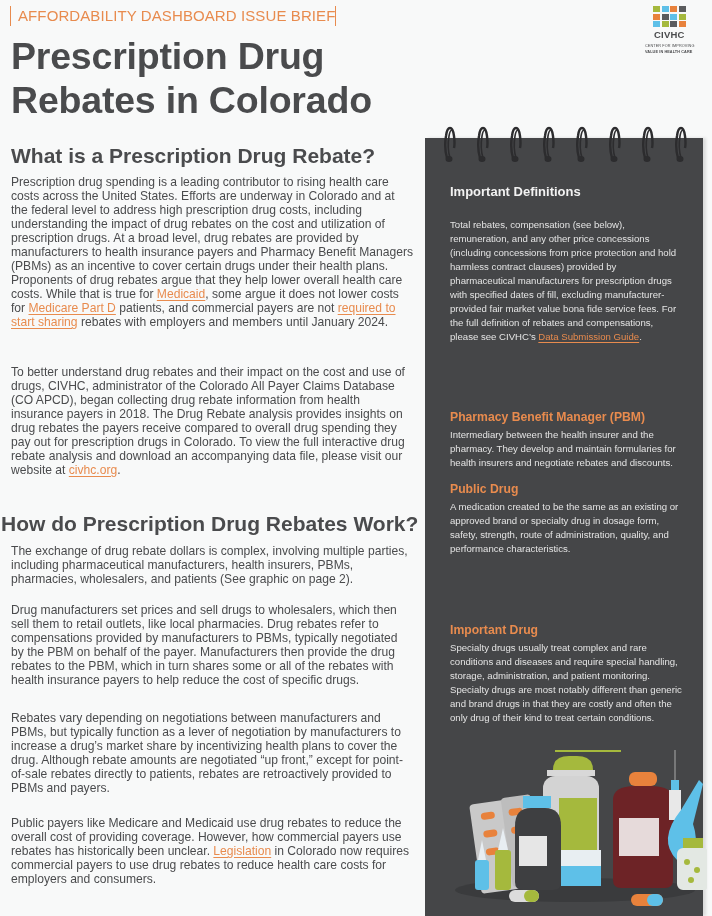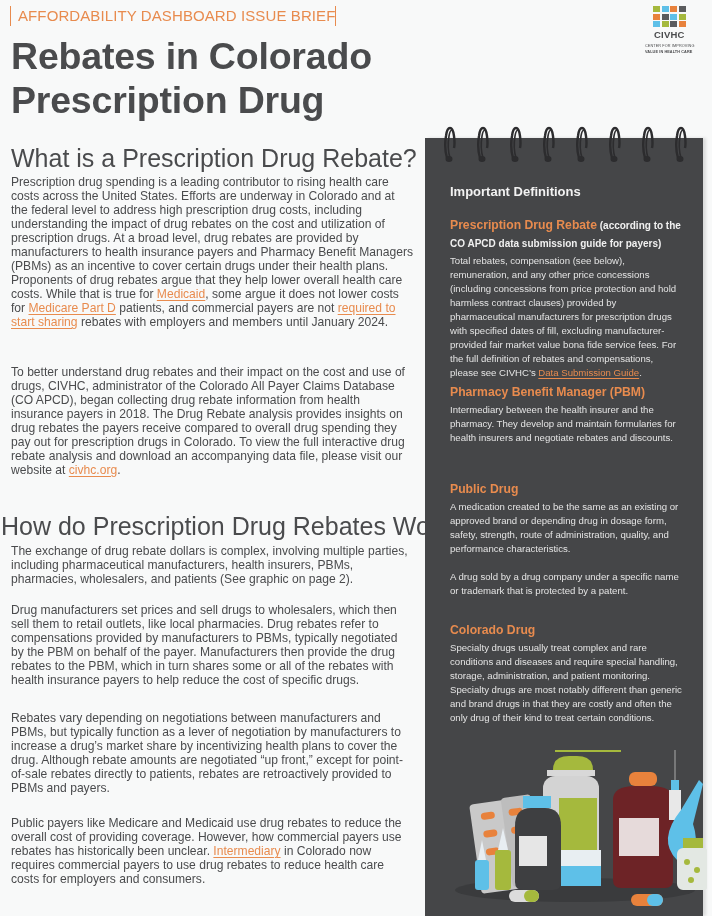--- a/index.html
+++ b/index.html
@@ -23,21 +23,21 @@
     letter-spacing:-0.2px;
   }
   .logo {
     position:absolute; left:652px; top:6px; width:58px;
   }
   .logo-grid { display:grid; grid-template-columns:repeat(4,7px); gap:1.5px; margin-left:1px; }
   .logo-grid span { width:7px; height:6px; display:block; }
   .logo-word { font-weight:bold; font-size:9.5px; color:#4a4b4d; margin-top:2px; letter-spacing:0.2px; margin-left:2px; }
   .logo-sub { font-size:3.8px; color:#4a4b4d; line-height:5.5px; margin-top:4px; margin-left:-7px; letter-spacing:0.1px; }
 
-  .h2 { position:absolute; left:11px; font-size:25px; color:#4a4b4d; white-space:nowrap; }
+  .h2 { position:absolute; left:11px; font-size:21px; color:#4a4b4d; white-space:nowrap;font-weight:bold; }
   .p {
     position:absolute; left:11px; width:402px;
     font-size:12.1px; line-height:14px; color:#4a4b4d;
   }
   .link { color:#e88b4e; text-decoration:underline; text-underline-offset:2px; }
 
   .panel {
     position:absolute; left:425px; top:138px; width:278px; height:778px;
     background:#454648;
     box-shadow:3px 0 3px rgba(0,0,0,0.12);
@@ -50,22 +50,22 @@
   .def-qual { color:#f0f0f0; font-weight:bold; font-size:10px; }
   .def-body { color:#e4e4e4; font-size:9.6px; line-height:14px; margin-top:3px; }
   .def-body .link { color:#e88b4e; }
   .meds { position:absolute; left:20px; top:612px; width:262px; height:160px; }
 </style>
 </head>
 <body>
 
 <div class="kicker">AFFORDABILITY DASHBOARD ISSUE BRIEF</div>
 <div class="title">
+  <div>Prescription Drug</div>
   <div>Rebates in Colorado</div>
-  <div>Prescription Drug</div>
 </div>
 
 <div class="logo">
   <div class="logo-grid" id="logoGrid">
       <span style="background: rgb(165, 185, 61);"></span>
       <span style="background: rgb(94, 192, 232);"></span>
       <span style="background: rgb(232, 130, 60);"></span>
       <span style="background: rgb(91, 92, 94);"></span>
       <span style="background: rgb(232, 130, 60);"></span>
       <span style="background: rgb(91, 92, 94);"></span>
@@ -89,21 +89,21 @@
 </div>
 <div class="p" style="top:365px">
   <span>To better understand drug rebates and their impact on the cost and use of drugs, CIVHC, administrator of the Colorado All Payer Claims Database (CO APCD), began collecting drug rebate information from health insurance payers in 2018. The Drug Rebate analysis provides insights on drug rebates the payers receive compared to overall drug spending they pay out for prescription drugs in Colorado. To view the full interactive drug rebate analysis and download an accompanying data file, please visit our website at </span><a class="link">civhc.org</a><span>.</span>
 </div>
 
 <div class="h2" style="top:512px;left:1px">How do Prescription Drug Rebates Work?</div>
 <div class="p" style="top:544px">The exchange of drug rebate dollars is complex, involving multiple parties, including pharmaceutical manufacturers, health insurers, PBMs, pharmacies, wholesalers, and patients (See graphic on page 2).</div>
 <div class="p" style="top:603px">Drug manufacturers set prices and sell drugs to wholesalers, which then sell them to retail outlets, like local pharmacies. Drug rebates refer to compensations provided by manufacturers to PBMs, typically negotiated by the PBM on behalf of the payer. Manufacturers then provide the drug rebates to the PBM, which in turn shares some or all of the rebates with health insurance payers to help reduce the cost of specific drugs.</div>
 <div class="p" style="top:711px">Rebates vary depending on negotiations between manufacturers and PBMs, but typically function as a lever of negotiation by manufacturers to increase a drug’s market share by incentivizing health plans to cover the drug. Although rebate amounts are negotiated “up front,” except for point-of-sale rebates directly to patients, rebates are retroactively provided to PBMs and payers.</div>
 <div class="p" style="top:816px">
-  <span>Public payers like Medicare and Medicaid use drug rebates to reduce the overall cost of providing coverage. However, how commercial payers use rebates has historically been unclear. </span><a class="link">Intermediary</a><span> in Colorado now requires commercial payers to use drug rebates to reduce health care costs for employers and consumers.</span>
+  <span>Public payers like Medicare and Medicaid use drug rebates to reduce the overall cost of providing coverage. However, how commercial payers use rebates has historically been unclear. </span><a class="link">Legislation</a><span> in Colorado now requires commercial payers to use drug rebates to reduce health care costs for employers and consumers.</span>
 </div>
 
 <div class="panel">
   <div class="rings" id="rings">
       <svg class="ring" viewBox="0 0 14 38" style="left: 0px;">
         <path d="M4 32 q-3 -10 -1 -22 q1 -8 4 -8 q3 0 4 8 q1 8 0 12" fill="none" stroke="#2c2c2e" stroke-width="2.4"></path>
         <path d="M7 32 q-3 -10 -1 -22 q1 -6 3 -6" fill="none" stroke="#2c2c2e" stroke-width="1.6"></path>
         <ellipse cx="6" cy="33" rx="3.5" ry="3" fill="#2c2c2e"></ellipse>
       </svg>
       <svg class="ring" viewBox="0 0 14 38" style="left: 33px;">
@@ -138,40 +138,38 @@
       </svg>
       <svg class="ring" viewBox="0 0 14 38" style="left: 231px;">
         <path d="M4 32 q-3 -10 -1 -22 q1 -8 4 -8 q3 0 4 8 q1 8 0 12" fill="none" stroke="#2c2c2e" stroke-width="2.4"></path>
         <path d="M7 32 q-3 -10 -1 -22 q1 -6 3 -6" fill="none" stroke="#2c2c2e" stroke-width="1.6"></path>
         <ellipse cx="6" cy="33" rx="3.5" ry="3" fill="#2c2c2e"></ellipse>
       </svg>
     </div>
   <div class="panel-title">Important Definitions</div>
 
   <div class="def" style="top:77px">
-    <div><span class="def-term">Prescription Drug Rebate</span><span class="def-qual"> (according to the CO APCD data submission guide for payers)</span></div>
     <div class="def-body"><span>Total rebates, compensation (see below), remuneration, and any other price concessions (including concessions from price protection and hold harmless contract clauses) provided by pharmaceutical manufacturers for prescription drugs with specified dates of fill, excluding manufacturer-provided fair market value bona fide service fees. For the full definition of rebates and compensations, please see CIVHC’s </span><a class="link">Data Submission Guide</a><span>.</span></div>
   </div>
 
-  <div class="def" style="top:247px">
+  <div class="def" style="top:272px">
     <div class="def-term">Pharmacy Benefit Manager (PBM)</div>
     <div class="def-body">Intermediary between the health insurer and the pharmacy. They develop and maintain formularies for health insurers and negotiate rebates and discounts.</div>
   </div>
 
   <div class="def" style="top:344px">
     <div class="def-term">Public Drug</div>
-    <div class="def-body">A medication created to be the same as an existing or approved brand or depending drug in dosage form, safety, strength, route of administration, quality, and performance characteristics.</div>
+    <div class="def-body">A medication created to be the same as an existing or approved brand or specialty drug in dosage form, safety, strength, route of administration, quality, and performance characteristics.</div>
   </div>
 
   <div class="def" style="top:429px">
-    <div class="def-body">A drug sold by a drug company under a specific name or trademark that is protected by a patent.</div>
   </div>
 
   <div class="def" style="top:485px">
-    <div class="def-term">Colorado Drug</div>
+    <div class="def-term">Important Drug</div>
     <div class="def-body">Specialty drugs usually treat complex and rare conditions and diseases and require special handling, storage, administration, and patient monitoring. Specialty drugs are most notably different than generic and brand drugs in that they are costly and often the only drug of their kind to treat certain conditions.</div>
   </div>
 
   <svg class="meds" viewBox="0 0 262 160">
     <ellipse cx="130" cy="140" rx="120" ry="12" fill="#3a3b3d"></ellipse>
 
     <g transform="rotate(-8 60 80)">
       <rect x="28" y="50" width="48" height="90" rx="4" fill="#c9c9c9"></rect>
       <rect x="60" y="48" width="30" height="90" rx="4" fill="#bdbdbd"></rect>
       <g fill="#e8823c">

